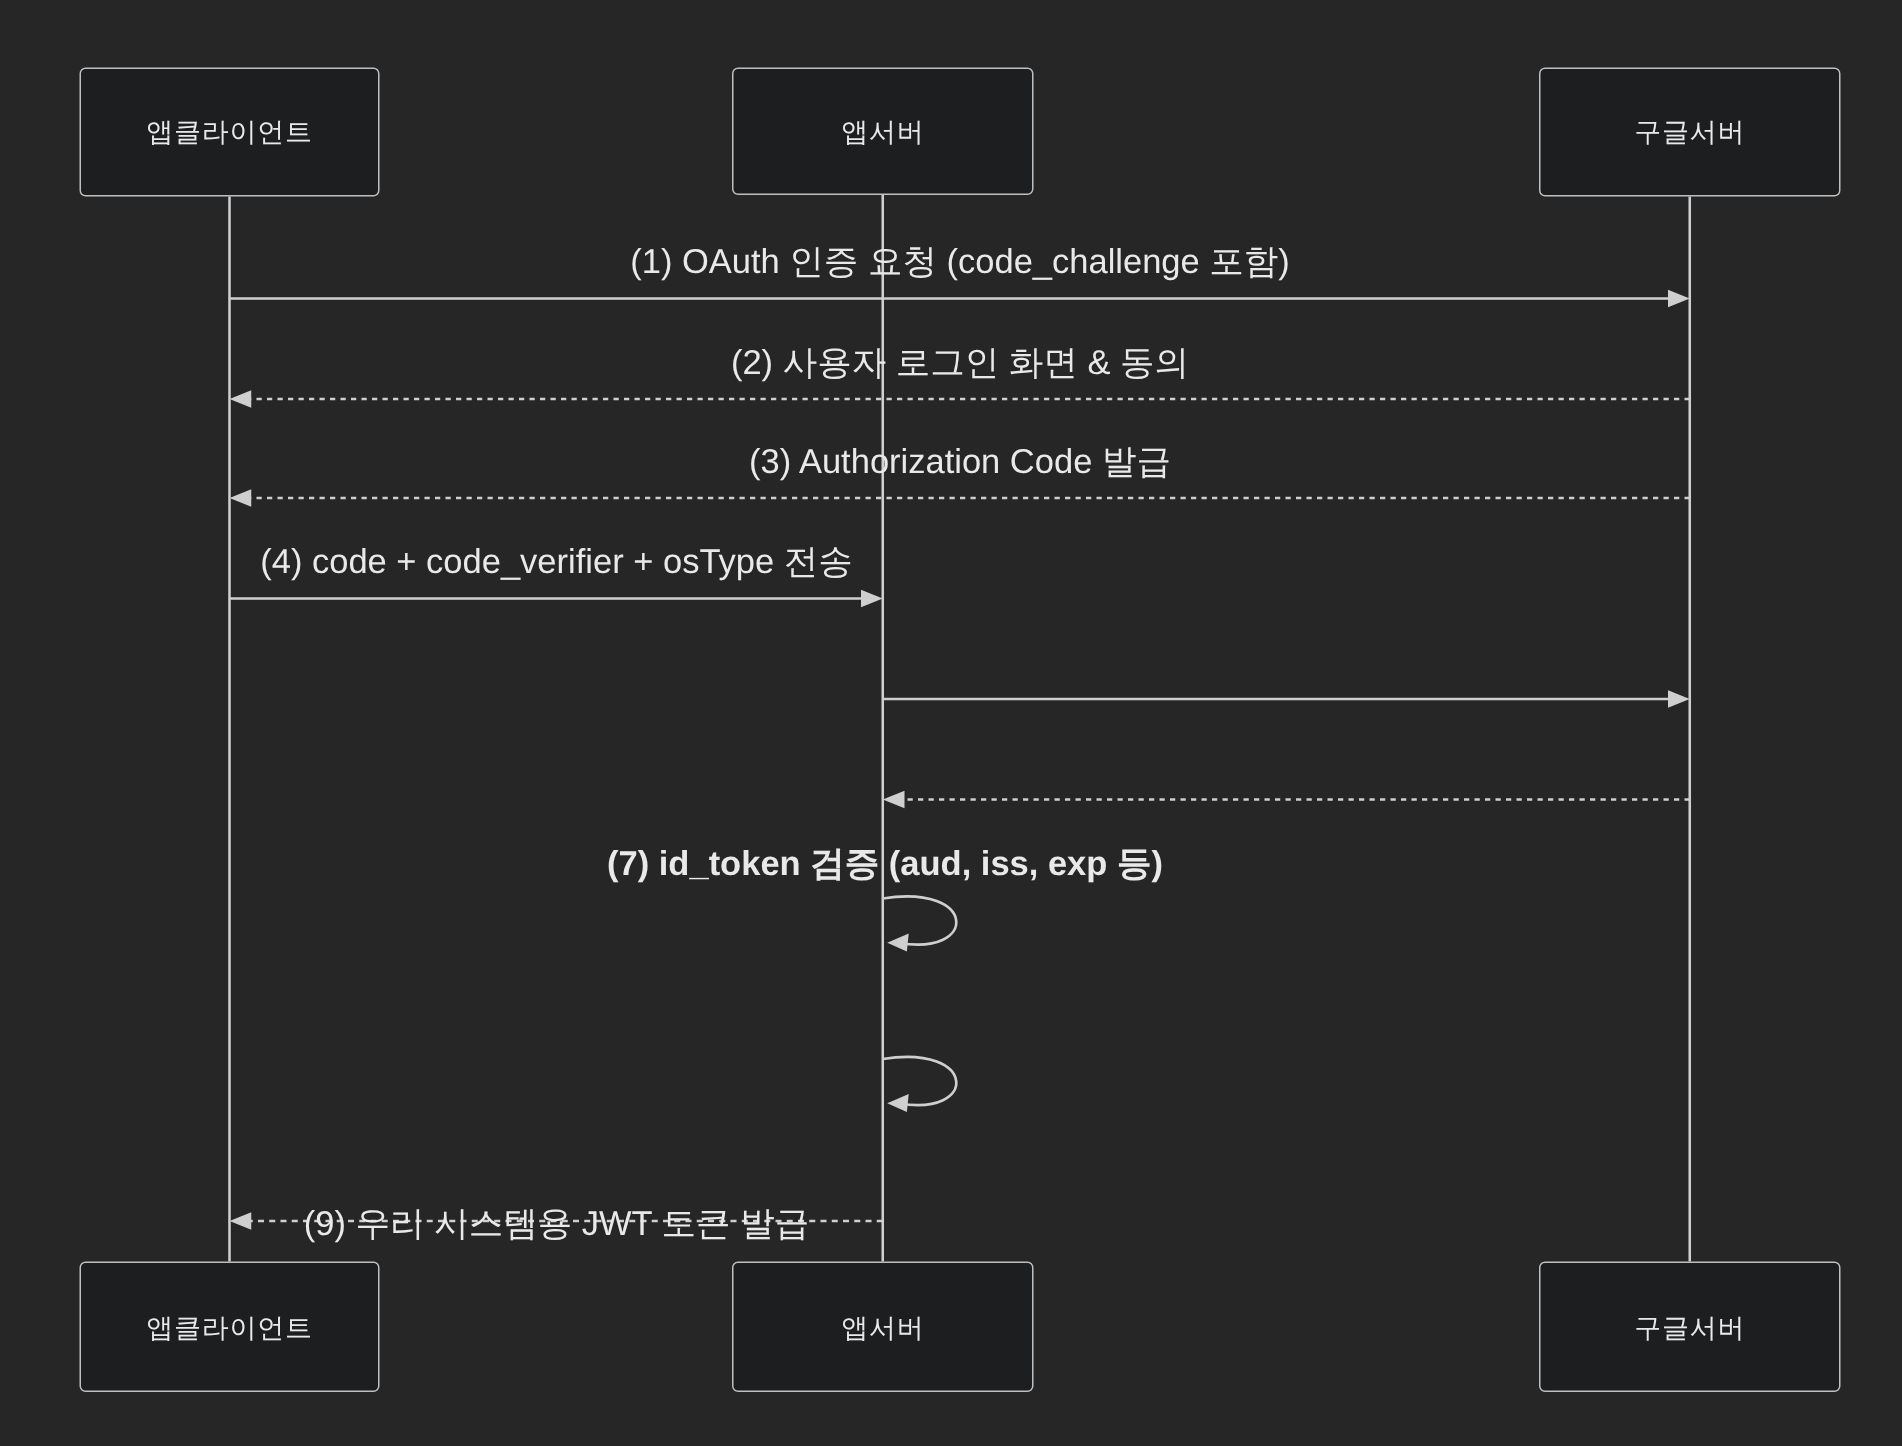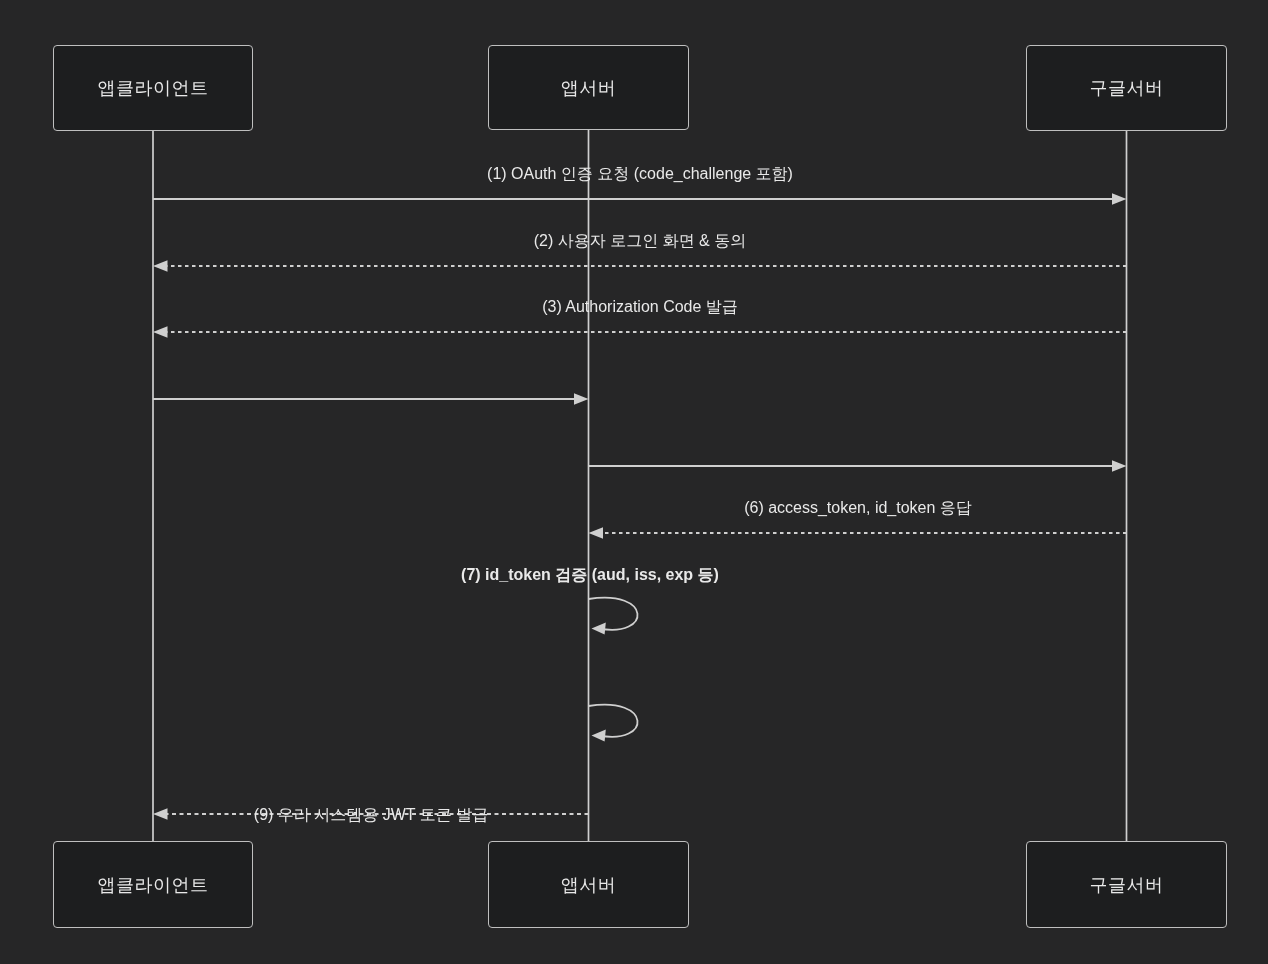--- a/index.html
+++ b/index.html
@@ -31,21 +31,21 @@
     font-size: 18px;
     display: flex;
     align-items: center;
     justify-content: center;
     letter-spacing: 0.5px;
   }
   .msg-label {
     position: absolute;
     transform: translateX(-50%);
     color: #e9e9e9;
-    font-size: 16px;
+    font-size: 23px;
     line-height: 22px;
     white-space: nowrap;
   }
 </style>
 </head>
 <body>
 
 <div class="stage">
 
   <svg class="lines-layer" width="1268" height="964" viewBox="0 0 1268 964" xmlns="http://www.w3.org/2000/svg">
@@ -116,17 +116,17 @@
   <div class="actor-box" style="left:488px; top:841px; width:201px; height:87px;">
     <span>앱서버</span>
   </div>
   <div class="actor-box" style="left:1026px; top:841px; width:201px; height:87px;">
     <span>구글서버</span>
   </div>
 
   <div class="msg-label" style="left:640px; top:163px;">(1) OAuth 인증 요청 (code_challenge 포함)</div>
   <div class="msg-label" style="left:640px; top:230px;">(2) 사용자 로그인 화면 &amp; 동의</div>
   <div class="msg-label" style="left:640px; top:296px;">(3) Authorization Code 발급</div>
-  <div class="msg-label" style="left:858px; top:497px;">(6) access_token, id_token 응답</div>
+  <div class="msg-label" style="left:371px; top:363px;">(4) code + code_verifier + osType 전송</div>
   <div class="msg-label" style="left:590px; top:564px;font-weight:bold;">(7) id_token 검증 (aud, iss, exp 등)</div>
   <div class="msg-label" style="left:371px; top:804px;">(9) 우리 시스템용 JWT 토큰 발급</div>
 
 </div>
 
 </body></html>

